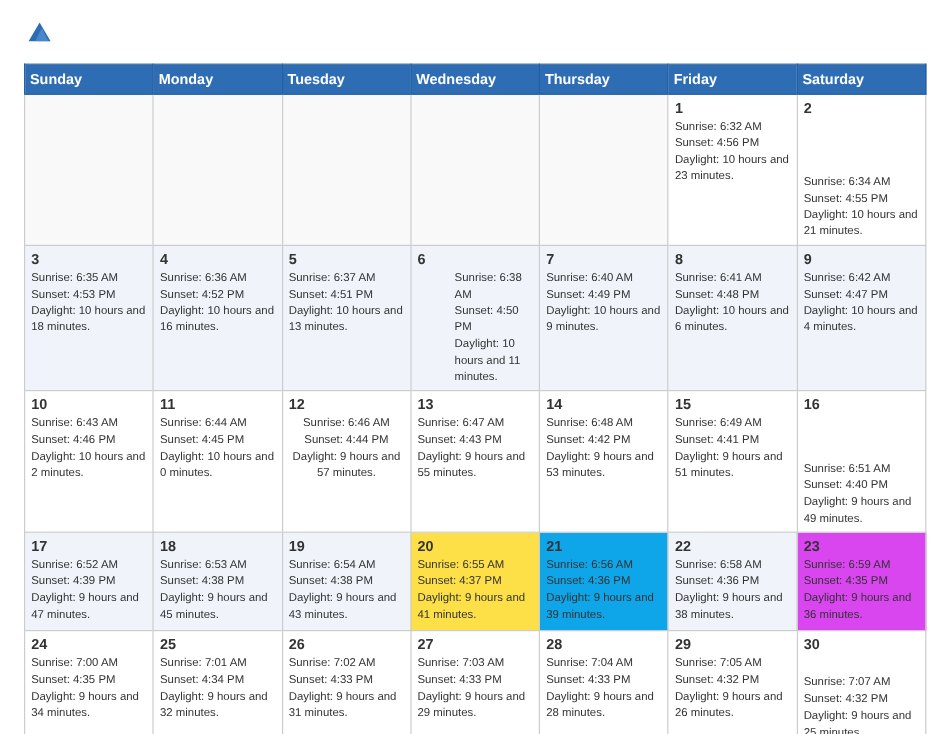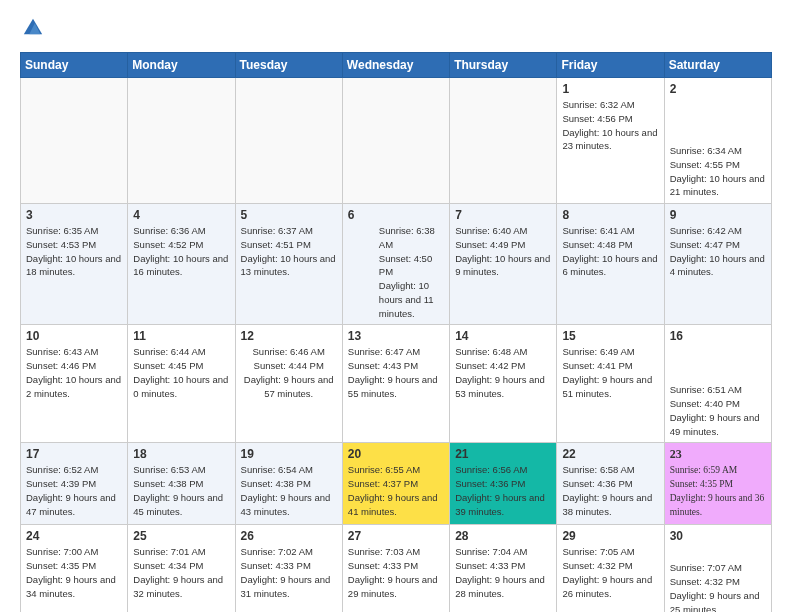--- a/index.html
+++ b/index.html
@@ -262,33 +262,33 @@
             <div class="day-info" style="white-space: pre-line;">Sunrise: 6:54 AM
 Sunset: 4:38 PM
 Daylight: 9 hours and 43 minutes.</div>
           </td>
           <td style="background: #fde047;">
             <span class="day-num">20</span>
             <div class="day-info" style="white-space: pre-line;">Sunrise: 6:55 AM
 Sunset: 4:37 PM
 Daylight: 9 hours and 41 minutes.</div>
           </td>
-          <td style="background: #14b8a6;">
+          <td style="background: #0ea5e9;">
             <span class="day-num">21</span>
             <div class="day-info" style="white-space: pre-line;">Sunrise: 6:56 AM
 Sunset: 4:36 PM
 Daylight: 9 hours and 39 minutes.</div>
           </td>
           <td style="background: rgb(240, 244, 250);">
             <span class="day-num">22</span>
             <div class="day-info" style="white-space: pre-line;">Sunrise: 6:58 AM
 Sunset: 4:36 PM
 Daylight: 9 hours and 38 minutes.</div>
           </td>
-          <td style="background: #f0abfc; font-family: Liberation Serif, serif;">
+          <td style="background: #d946ef;">
             <span class="day-num">23</span>
             <div class="day-info" style="white-space: pre-line;">Sunrise: 6:59 AM
 Sunset: 4:35 PM
 Daylight: 9 hours and 36 minutes.</div>
           </td>
         </tr>
         <tr>
           <td>
             <span class="day-num">24</span>
             <div class="day-info" style="white-space: pre-line;">Sunrise: 7:00 AM

